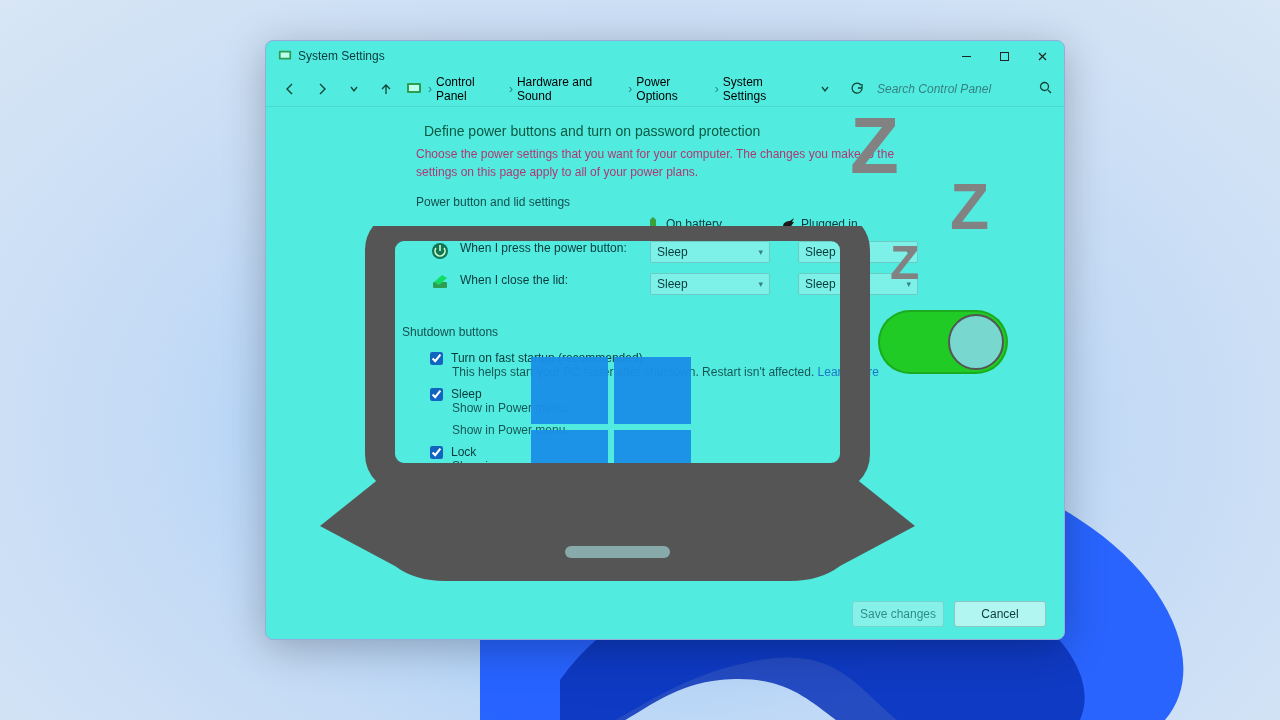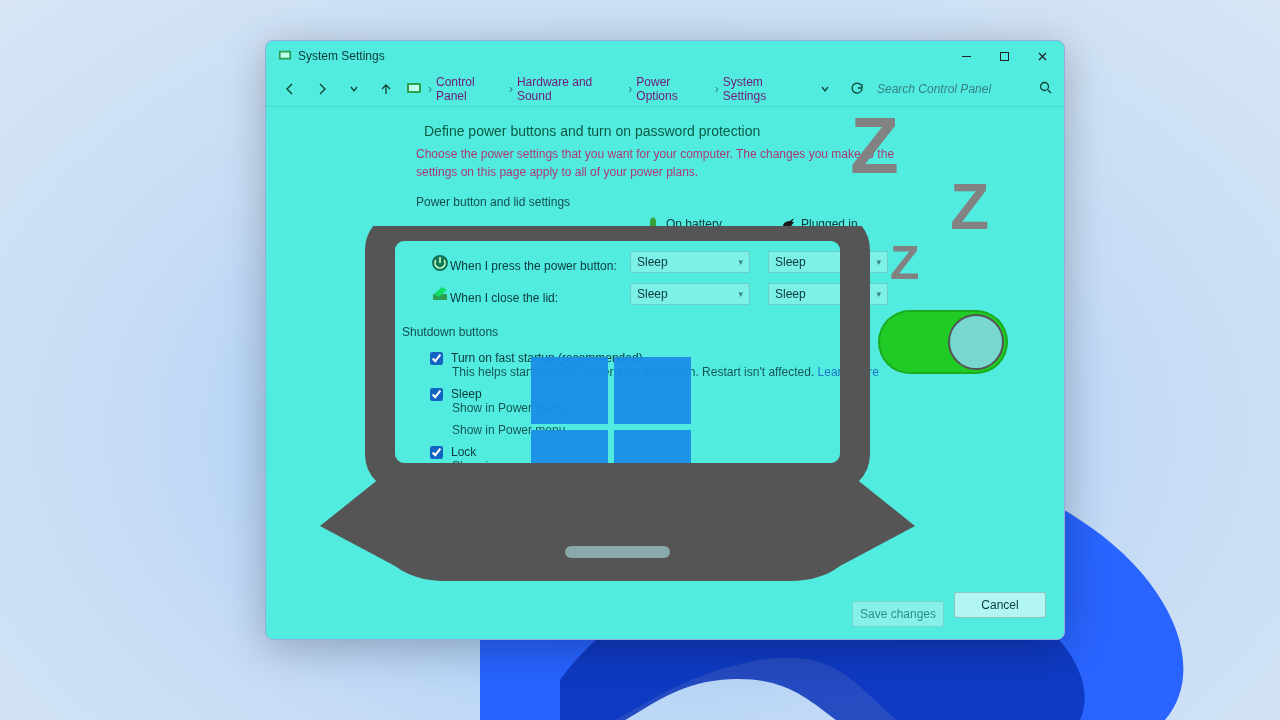--- a/index.html
+++ b/index.html
@@ -34,56 +34,56 @@
   .titlebar .wctrl { display:flex; gap:10px; }
   .titlebar .wbtn { width:28px; height:22px; display:flex; align-items:center; justify-content:center; cursor:pointer; border-radius:4px; }
 
   .toolbar {
     display:flex; align-items:center; gap:8px;
     padding: 6px 12px; height: 36px; font-size:12px;
     border-bottom: 1px solid rgba(0,0,0,0.08);
   }
   .nav-icon { width:24px; height:24px; display:flex; align-items:center; justify-content:center; cursor:pointer; border-radius:4px; }
   .breadcrumb { display:flex; align-items:center; gap:4px; flex:1; overflow:hidden; }
-  .breadcrumb .crumb { color:#701a75; }
+  .breadcrumb .crumb { color:#000000; }
   .breadcrumb .sep { opacity:.6; }
   .breadcrumb .cpl-icon { width:16px; height:16px; display:inline-flex; align-items:center; justify-content:center; margin-right:2px; }
   .refresh { width:24px; height:24px; display:flex; align-items:center; justify-content:center; cursor:pointer; }
   .searchwrap { display:flex; align-items:center; gap:6px; width:175px; }
   .searchwrap input { flex:1; border:none; background:transparent; outline:none; font-size:12px; color:#be185d; }
   .searchwrap input::placeholder { color:#2f6666; opacity:.8; font-style:italic; }
 
   .content { padding: 16px 32px 60px 150px; font-size:12px; position:relative; height: calc(100% - 66px); }
   .content h2 { font-size:14px; font-weight:400; color:#0b5a42; margin-bottom:6px;margin-left:8px; }
   .content p.sub { color:#be185d; opacity:.85; line-height:1.5; margin-bottom:14px; max-width:520px; }
   .section-title { font-size:12px; opacity:.9; margin:6px 0 8px; }
 
   .cols { position:relative; height:24px; }
   .cols .col { position:absolute; top:0; display:flex; align-items:center; gap:6px; font-size:12px; }
   .col-battery { left: 230px; }
   .col-plugged { left: 365px; }
   .col .ico { width:14px; height:14px; display:inline-block; }
 
-  .row { display:flex; align-items:flex-end; height:32px; padding-left:14px; }
+  .row { display:flex; align-items:flex-start; height:32px; padding-left:14px; gap:10px; }
   .row .ricon { width:20px; height:20px; display:inline-flex; align-items:center; justify-content:center; }
   .row .rlabel { width:180px; }
   .select { display:flex; align-items:center; justify-content:space-between; width:120px; height:22px; padding:0 6px; border:1px solid rgba(0,0,0,0.15); background:rgba(255,255,255,0.25); border-radius:2px; cursor:pointer; }
   .select .chev { font-size:9px; opacity:.6; }
   .select + .select { margin-left:18px; }
 
   .shutdown { margin-top:20px; }
   .opt { padding:4px 0 4px 14px; }
   .opt label { display:flex; align-items:center; gap:8px; }
   .opt input[type=checkbox]{ width:13px; height:13px; accent-color:#1164c0; }
   .opt .desc { margin-left:22px; opacity:.85; }
   .opt a { color:#1164c0; text-decoration:none; }
 
   .footer { position:absolute; right:18px; bottom:12px; display:flex; gap:10px; }
   .btn { min-width:92px; height:26px; background:rgba(255,255,255,0.55); border:1px solid rgba(0,0,0,0.2); border-radius:3px; display:flex; align-items:center; justify-content:center; font-size:12px; cursor:pointer; }
-  .btn.disabled { opacity:.55; cursor:default;margin-top:9px; }
+  .btn.disabled { opacity:.55; cursor:default; }
 
   
   .winkey { position:absolute; left:265px; top:250px; width:160px; height:140px; display:grid; grid-template-columns:1fr 1fr; grid-template-rows:1fr 1fr; gap:6px; opacity:.95; pointer-events:none; }
   .winkey div { background:#1a8fe8; }
 
   
   .laptop { position:absolute; left:320px; top:226px; width:595px; height:355px; pointer-events:none; }
   .laptop svg { width:100%; height:100%; }
 
   

